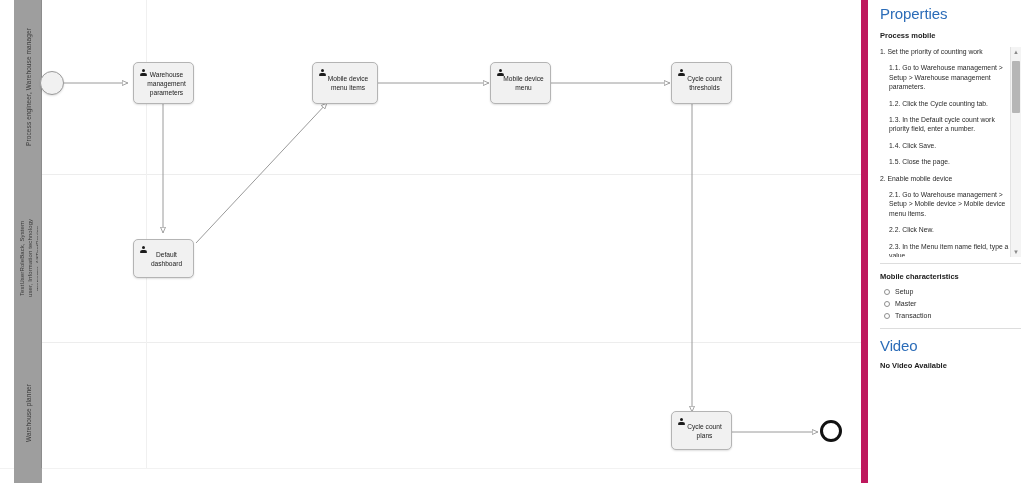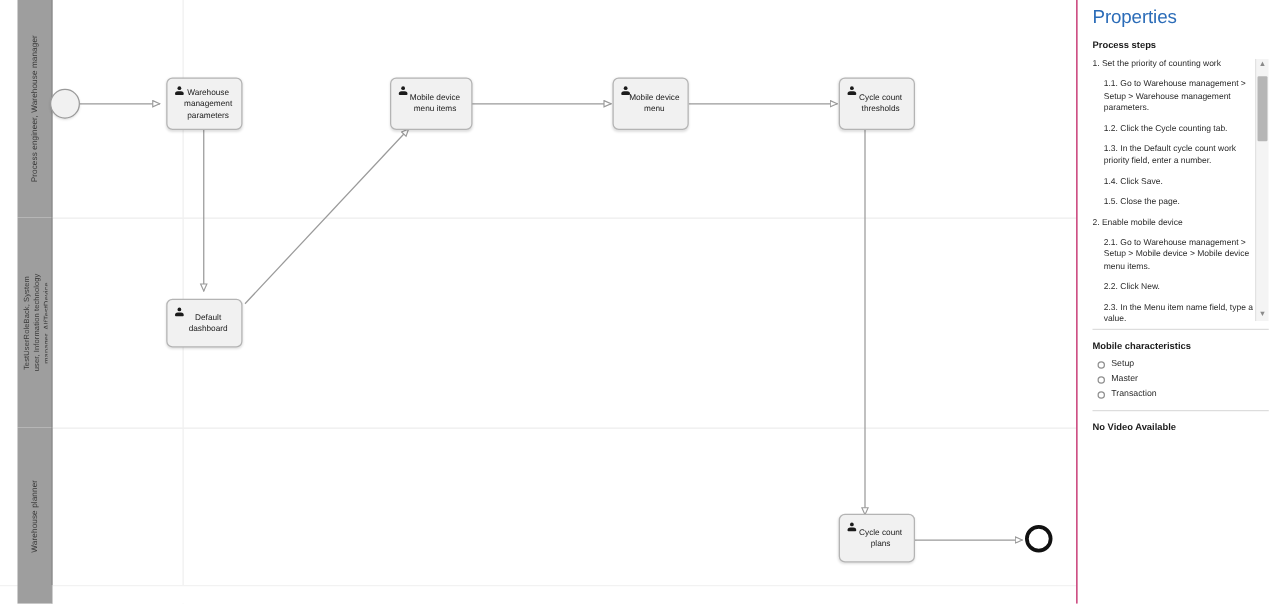--- a/index.html
+++ b/index.html
@@ -27,21 +27,21 @@
     height: 483px;
     background: #ffffff;
     overflow: hidden;
     flex: 0 0 861px;
   }
   #props-pane {
     position: relative;
     width: 163px;
     height: 483px;
     background: #ffffff;
-    border-left: 1px solid #be185d;
+    border-left: 7px solid #be185d;
     flex: 0 0 163px;
     box-sizing: border-box;
     overflow: hidden;
   }
 
   
   .lane-gutter {
     position: absolute;
     left: 14px;
     width: 28px;
@@ -408,21 +408,21 @@
       <div class="gutter-chip"></div>
     </div>
 
   </div>
 
   <div id="props-pane">
     <div class="props-inner">
 
       <div class="props-h1">Properties</div>
 
-      <div class="props-h2">Process steps</div>
+      <div class="props-h2">Process mobile</div>
 
       <div class="steps-scroll">
         <div class="step lvl1">1. Set the priority of counting work</div>
         <div class="step lvl2">1.1. Go to Warehouse management &gt; Setup &gt; Warehouse management parameters.</div>
         <div class="step lvl2">1.2. Click the Cycle counting tab.</div>
         <div class="step lvl2">1.3. In the Default cycle count work priority field, enter a number.</div>
         <div class="step lvl2">1.4. Click Save.</div>
         <div class="step lvl2">1.5. Close the page.</div>
         <div class="step lvl1">2. Enable mobile device</div>
         <div class="step lvl2">2.1. Go to Warehouse management &gt; Setup &gt; Mobile device &gt; Mobile device menu items.</div>
@@ -448,19 +448,20 @@
         <span class="radio-dot"></span>
         <span class="radio-label">Master</span>
       </div>
       <div class="radio-row">
         <span class="radio-dot"></span>
         <span class="radio-label">Transaction</span>
       </div>
 
       <div class="props-rule" style="margin-top:9px;"></div>
 
+      <div class="props-h1" style="margin:4px 0 7px 0;">Video</div>
       <div class="props-novideo">No Video Available</div>
 
     </div>
     <div class="panel-vscroll"></div>
   </div>
 
 </div>
 
 </body></html>

